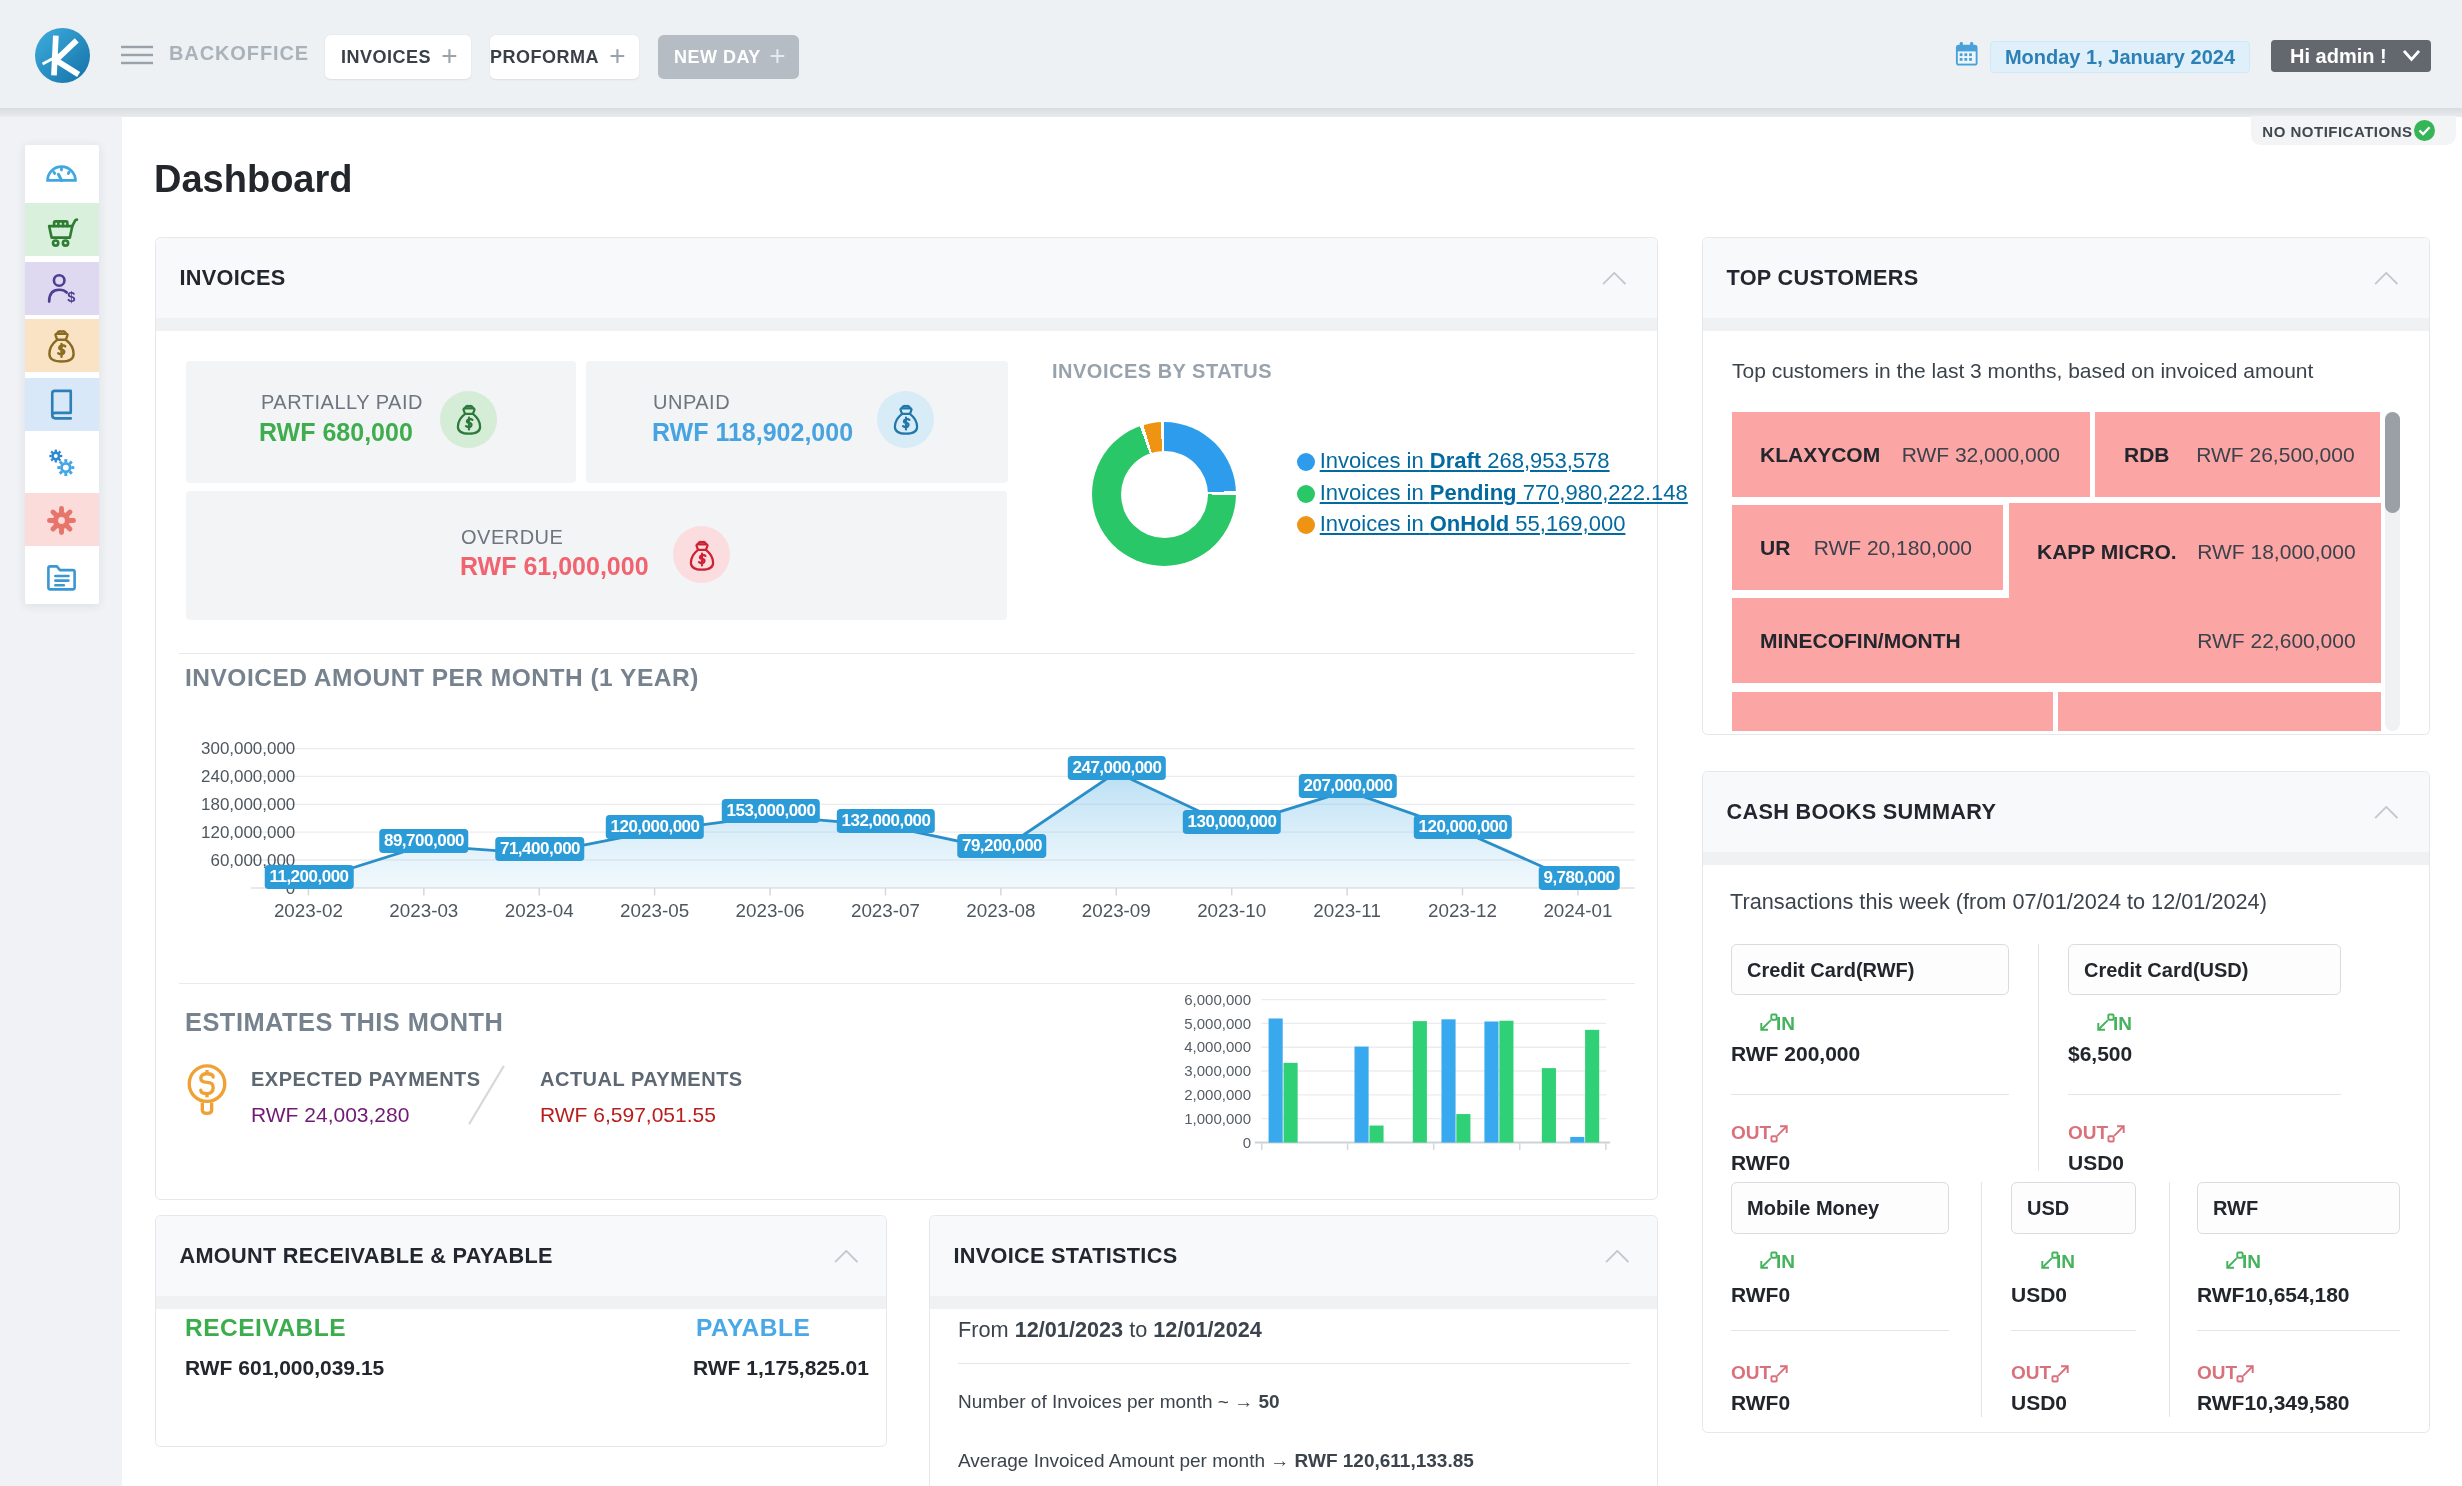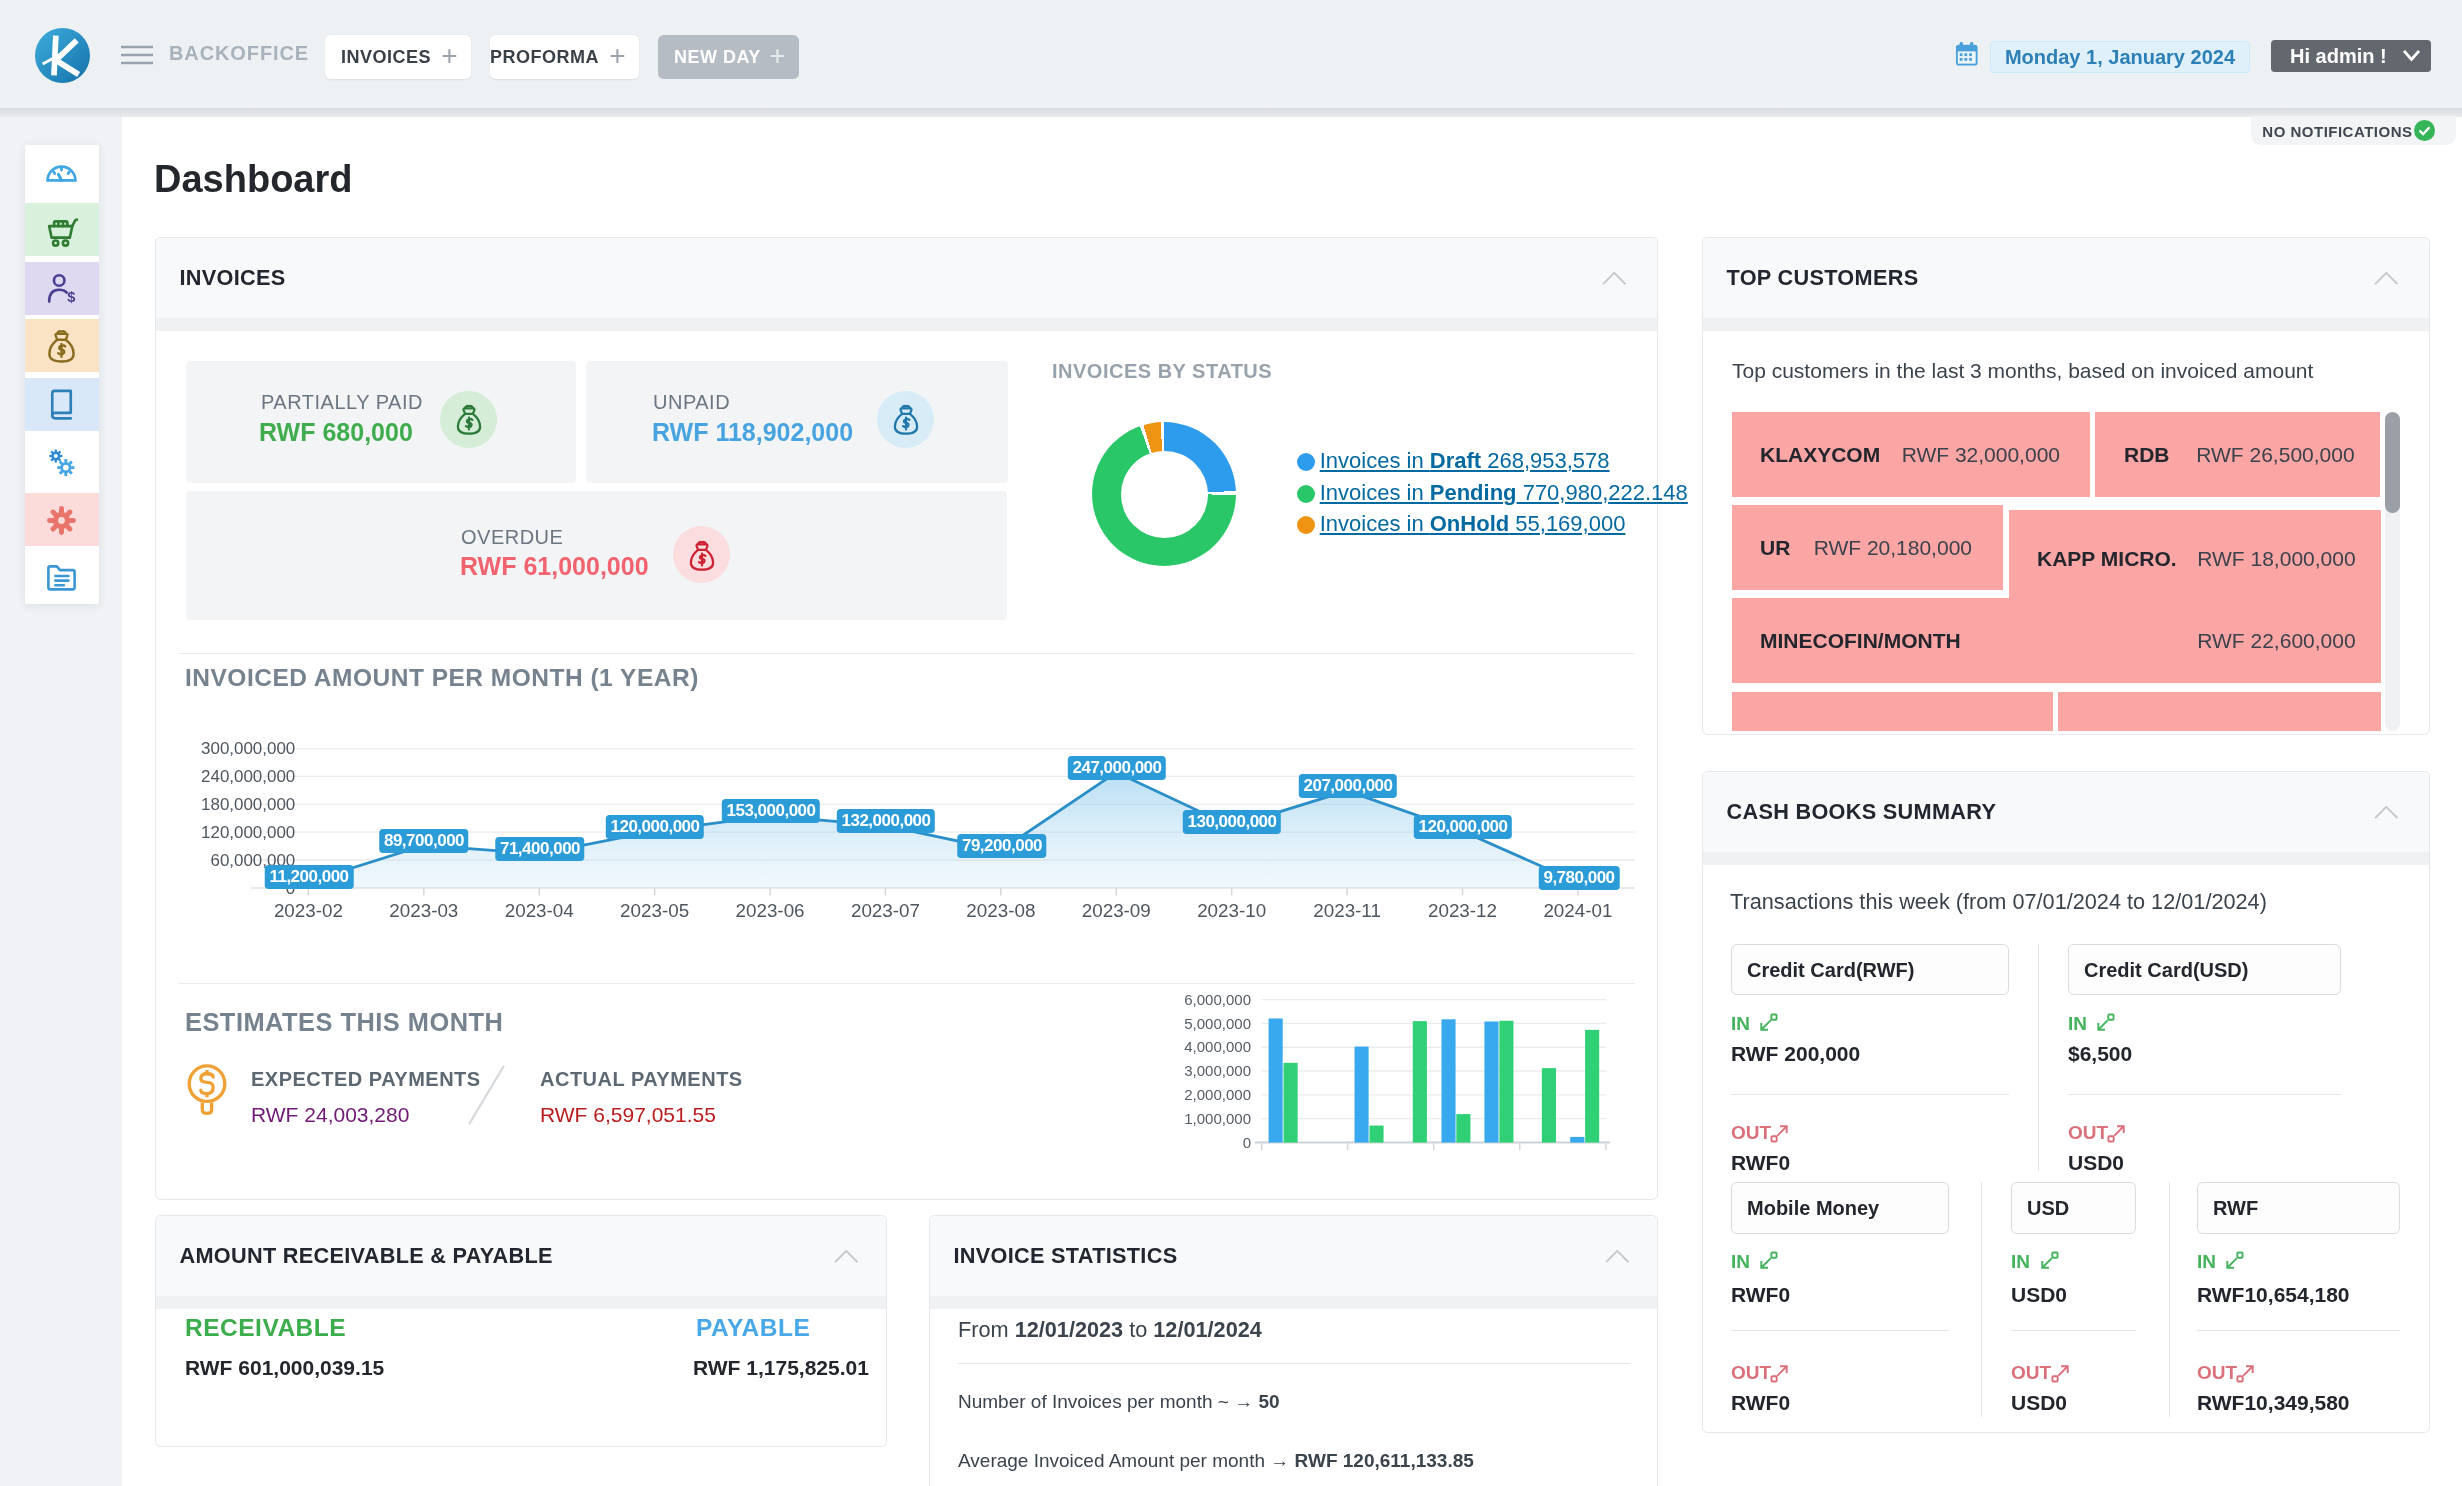--- a/index.html
+++ b/index.html
@@ -25,21 +25,21 @@
   .slabel { position:absolute; font-size:20px; color:#6d7680; letter-spacing:0.5px; white-space:nowrap; }
   .sval { position:absolute; font-size:25px; font-weight:bold; white-space:nowrap; }
   .icircle { position:absolute; border-radius:50%; width:57px; height:57px; }
   .sechead { position:absolute; font-size:24.5px; font-weight:bold; color:#76828e; letter-spacing:0.5px; white-space:nowrap; }
   .legrow { position:absolute; font-size:22px; color:#0369a1; white-space:nowrap;text-decoration:underline; }
   .dot { display:inline-block; width:18px; height:18px; border-radius:50%; margin-right:4.7px; vertical-align:-2.8px; }
   
   .cbbox { position:absolute; border:0.9px solid #d8dce0; border-radius:5.6px; background:#fdfdfe;
     font-weight:bold; font-size:20px; color:#23272d; white-space:nowrap; }
   .cbbox span { position:absolute; left:15px; top:50%; transform:translateY(-50%); }
-  .inlab { position:absolute; font-size:19px; font-weight:bold; color:#44b35c; }
+  .inlab { position:absolute; font-size:19px; font-weight:bold; color:#44b35c;margin-left:45px; }
   .outlab { position:absolute; font-size:19px; font-weight:bold; color:#d9707a; }
   .cbval { position:absolute; font-size:21px; font-weight:bold; color:#22262c; white-space:nowrap; }
   .cbdiv { position:absolute; height:0.9px; background:#e3e6e9; }
   .vdiv { position:absolute; width:0.9px; background:#e3e6e9; }
   
   .custbox { position:absolute; background:#fca5a5; border-radius:0; }
   .custname { position:absolute; font-weight:bold; font-size:21px; color:#23272d; top:50%; transform:translateY(-50%); white-space:nowrap; }
   .custval { position:absolute; font-size:21px; color:#3b424b; top:50%; transform:translateY(-50%); white-space:nowrap; }
 </style>
 </head>
@@ -422,21 +422,21 @@
       <div class="custval" style="right:30px;text-align:right;">RWF 32,000,000</div>
     </div>
   <div class="custbox" style="left:363px;top:0;width:285px;height:85px;">
     <div class="custname" style="left:29px;">RDB</div>
       <div class="custval" style="right:25.4px;">RWF 26,500,000</div>
     </div>
   <div class="custbox" style="left:0;top:93px;width:271px;height:85px;">
     <div class="custname" style="left:28px;">UR</div>
       <div class="custval" style="right:31px;">RWF 20,180,000</div>
     </div>
-  <div class="custbox" style="left:277px;top:98px;width:372px;height:97px;padding-left:45px;">
+  <div class="custbox" style="left:277px;top:91px;width:372px;height:97px;padding-left:45px;">
     <div class="custname" style="left:28px;">KAPP MICRO.</div>
       <div class="custval" style="right:25.4px;">RWF 18,000,000</div>
     </div>
   <div class="custbox" style="left:0;top:186px;width:649px;height:85px;">
     <div class="custname" style="left:28px;">MINECOFIN/MONTH</div>
       <div class="custval" style="right:25.4px;">RWF 22,600,000</div>
     </div>
   <div class="custbox" style="left:0;top:280px;width:321px;height:85px;"></div>
   <div class="custbox" style="left:326px;top:280px;width:323px;height:85px;"></div>
 </div>

